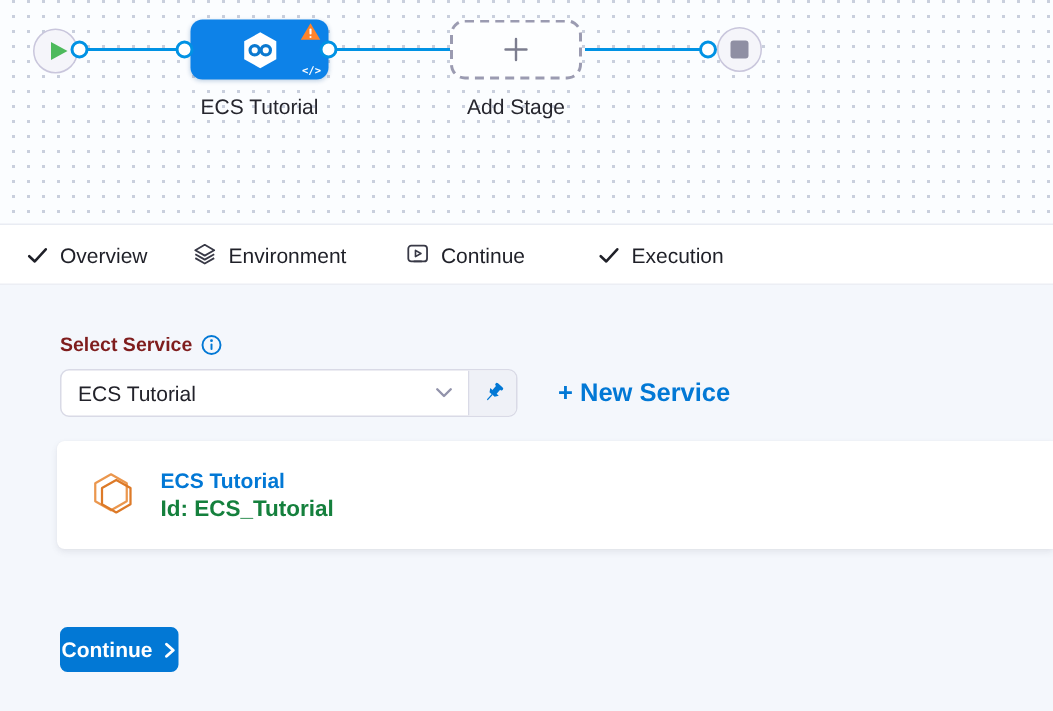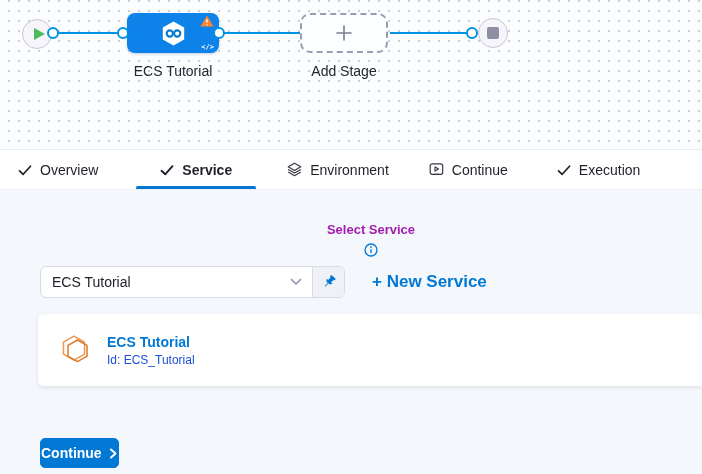--- a/index.html
+++ b/index.html
@@ -42,39 +42,39 @@
   .tab .ticon { display:flex; line-height:0; }
   .tab.active { font-weight:bold; position:relative; padding:0 24px; }
   .tab.active::after { content:""; position:absolute; left:0; right:0; bottom:0;
     height:3px; background:#0278d5; border-radius:2px 2px 0 0; }
   .ml18{margin-left:18px}.ml38{margin-left:38px}.ml31{margin-left:31px}
   .ml40{margin-left:40px}.ml49{margin-left:49px}
 
   
   .content { padding:32px 0 0 40px; }
   .field-label { display:flex; align-items:center; gap:6px; font-size:13px;
-    font-weight:bold; color:#a21caf; margin-bottom:9px;flex-direction:column; }
+    font-weight:bold; color:#7f1d1d; margin-bottom:9px; }
   .select-row { display:flex; align-items:center; }
   .select-group { display:flex; width:305px; height:32px;
     border:1px solid #d9dae6; border-radius:6px; background:#fff; }
   .select-input { flex:1; display:flex; align-items:center;
     justify-content:space-between; padding:0 10px 0 11px; font-size:14px;
     color:#22222a; cursor:pointer; }
   .pin-btn { width:32px; display:flex; align-items:center; justify-content:center;
     background:#eff1f7; border-left:1px solid #d9dae6;
     border-radius:0 5px 5px 0; cursor:pointer; }
   .new-service { margin-left:27px; font-size:17px; font-weight:bold;
     color:#0278d5; cursor:pointer; }
 
   .service-card { margin-top:16px; margin-left:-2px; width:calc(100% - 36px);
     min-width:664px; height:72px; background:#fff; border-radius:5px 0 0 5px;
     box-shadow:0 2px 4px rgba(96,97,112,.12), 0 0 1px rgba(40,41,61,.06);
     display:flex; align-items:center; padding:0 22px; gap:15px; cursor:pointer; }
   .svc-name { font-size:14px; font-weight:bold; color:#0278d5; margin-bottom:3px; }
-  .svc-id { font-size:12px; color:#1d4ed8; }
+  .svc-id { font-size:15px; color:#15803d;font-weight:bold; }
 
   .footer { display:flex; gap:14px; margin-top:52px; }
   .btn { height:30px; display:inline-flex; align-items:center; gap:7px;
     border-radius:5px; font-size:14px; font-weight:bold; cursor:pointer;
     font-family:"Liberation Sans", sans-serif; }
   .btn-outline { background:#fff; border:1px solid #0278d5; color:#0278d5;
     padding:0 15px; }
   .btn-primary { background:#0278d5; border:1px solid #0278d5; color:#fff;
     padding:0 0; }
   .chev { display:flex; line-height:0; }
@@ -129,28 +129,20 @@
 </div>
 
 <div class="tabbar">
   <div class="tab ml18">
     <span class="ticon">
       <svg width="14" height="14" viewBox="0 0 14 14">
           <path d="M1.5 7.8 L5.2 11.3 L12.5 3.2" stroke="#1f2028" stroke-width="1.7" fill="none" stroke-linecap="round" stroke-linejoin="round"></path>
         </svg>
     </span>
     <span>Overview</span>
-  </div>
-  <div class="tab active ml38">
-    <span class="ticon">
-      <svg width="14" height="14" viewBox="0 0 14 14">
-          <path d="M1.5 7.8 L5.2 11.3 L12.5 3.2" stroke="#1f2028" stroke-width="1.9" fill="none" stroke-linecap="round" stroke-linejoin="round"></path>
-        </svg>
-    </span>
-    <span>Service</span>
   </div>
   <div class="tab ml31">
     <span class="ticon">
       <svg width="15" height="15" viewBox="0 0 15 15" fill="none" stroke="#383946" stroke-width="1.2" stroke-linejoin="round">
         <path d="M7.5 1.2 L13.8 4.8 L7.5 8.4 L1.2 4.8 Z"></path>
         <path d="M1.2 7.5 L7.5 11.1 L13.8 7.5"></path>
         <path d="M1.2 10.1 L7.5 13.7 L13.8 10.1"></path>
       </svg>
     </span>
     <span>Environment</span>

